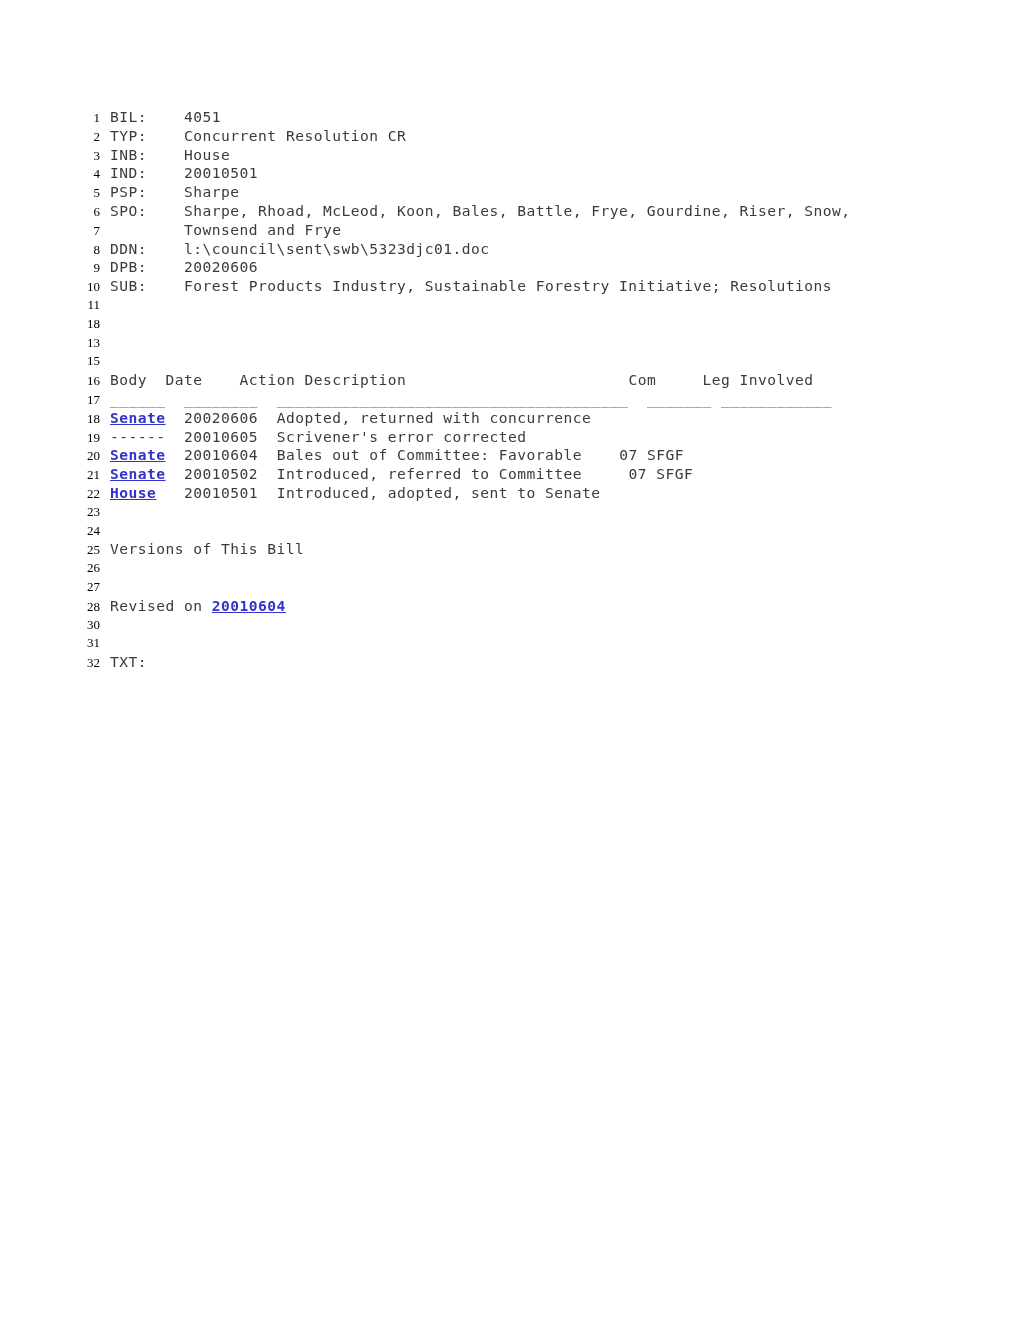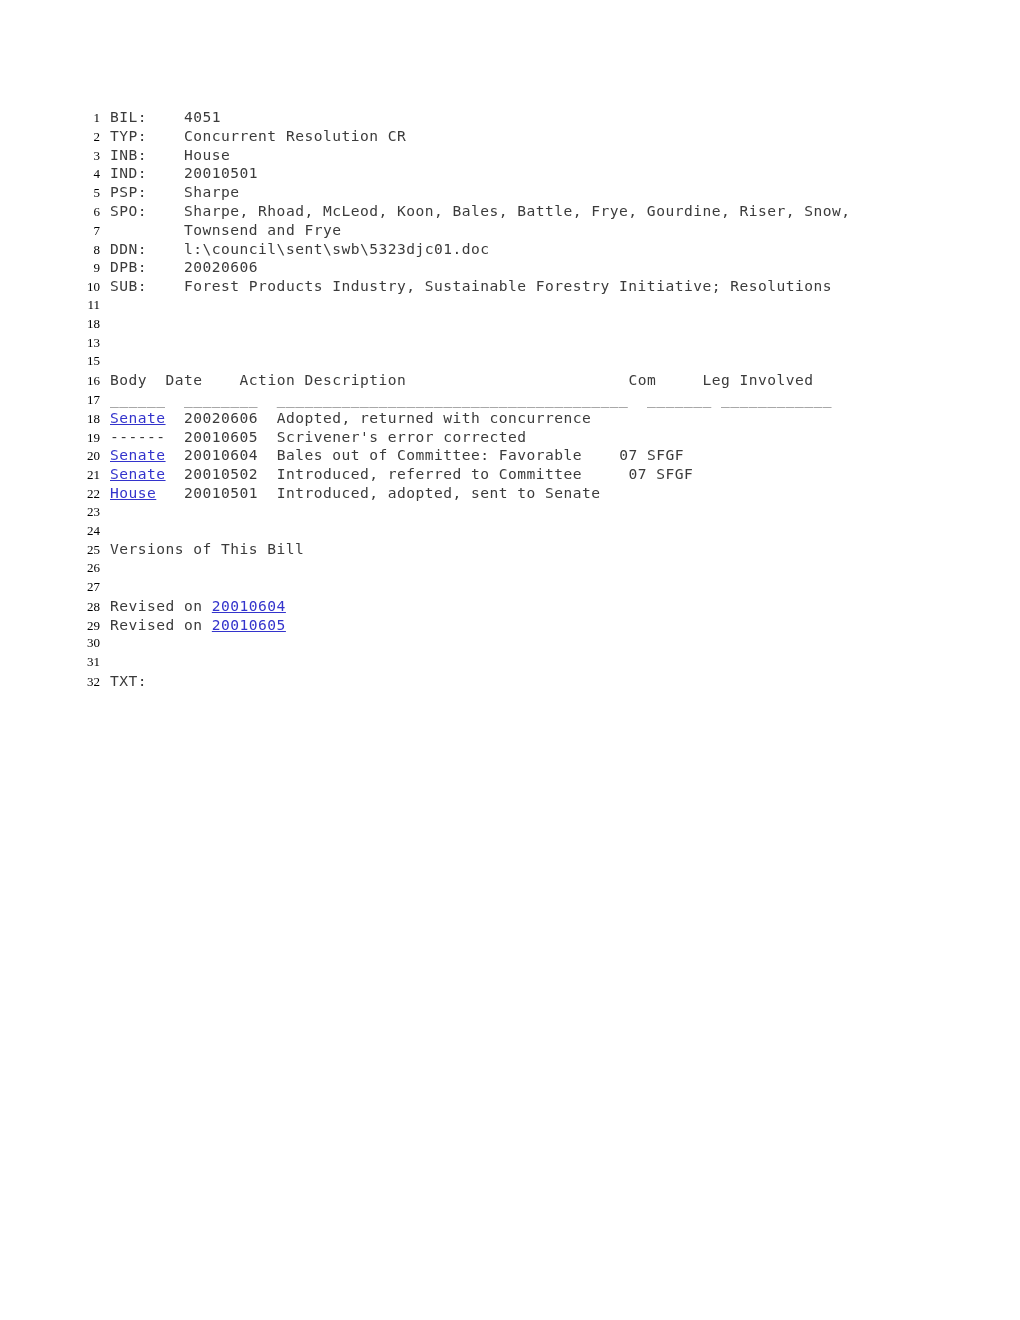--- a/index.html
+++ b/index.html
@@ -59,20 +59,21 @@
     letter-spacing: 0.47px;
     line-height: 18.8px;
     color: #3b3b3b;
     white-space: pre;
     vertical-align: baseline;
   }
 
   .lnk {
     color: #3333cc;
     text-decoration: underline;
+    font-weight: bold;
   }
 
   .sep {
     color: #6a6a6a;
   }
 </style>
 </head>
 <body>
 
 <div id="page">
@@ -180,23 +181,20 @@
     </div>
 
     <div class="line">
       <span class="lnum">27</span><span class="ltext"></span>
     </div>
 
     <div class="line">
       <span class="lnum">28</span><span class="ltext"><span>Revised on </span><span class="lnk">20010604</span></span>
     </div>
 
-    <div class="line">
-      <span class="lnum">29</span><span class="ltext"><span>Revised on </span><span class="lnk">20010605</span></span>
-    </div>
 
     <div class="line">
       <span class="lnum">30</span><span class="ltext"></span>
     </div>
 
     <div class="line">
       <span class="lnum">31</span><span class="ltext"></span>
     </div>
 
     <div class="line">

